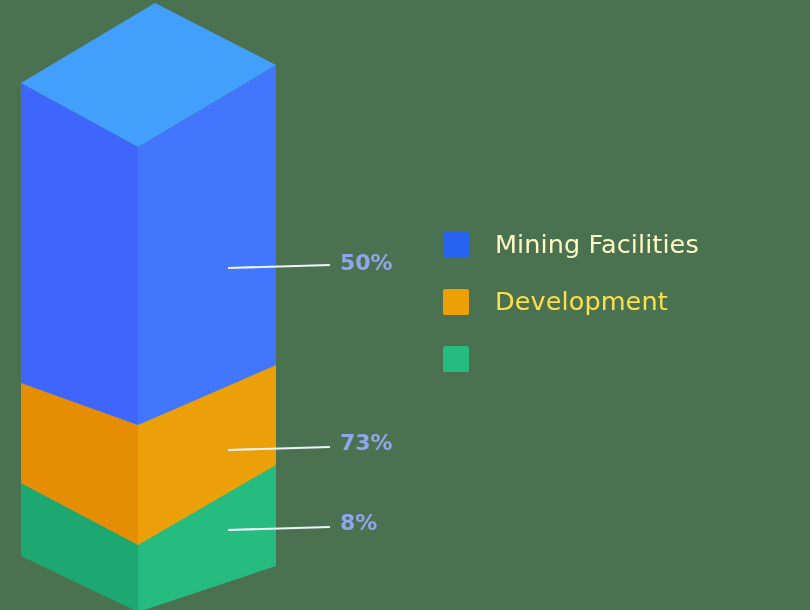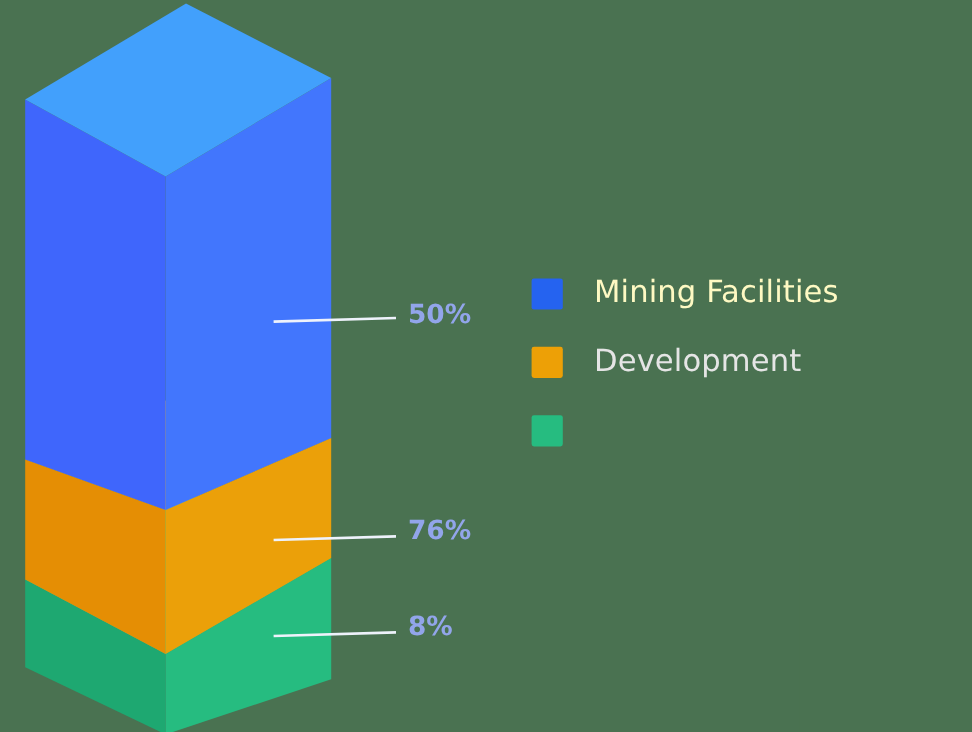--- a/index.html
+++ b/index.html
@@ -96,33 +96,33 @@
     </g>
 
     <g>
       <line x1="228" y1="268" x2="330" y2="265" stroke="#eef2fb" stroke-width="2.2"></line>
       <line x1="228" y1="450" x2="330" y2="447" stroke="#eef2fb" stroke-width="2.2"></line>
       <line x1="228" y1="530" x2="330" y2="527" stroke="#eef2fb" stroke-width="2.2"></line>
     </g>
   </svg>
 
   <div class="value-label" id="value-label-0" style="color: rgb(146, 165, 234);">50%</div>
-  <div class="value-label" id="value-label-1" style="color: rgb(146, 165, 234);">76%</div>
+  <div class="value-label" id="value-label-1" style="color: rgb(146, 165, 234);">73%</div>
   <div class="value-label" id="value-label-2" style="color: rgb(146, 165, 234);">8%</div>
 
   <div class="legend">
 
     <div class="legend-item">
       <span class="legend-swatch" style="background-color: rgb(37, 99, 240);"></span>
       <span class="legend-label" style="color: #fef9c3;">Mining Facilities</span>
     </div>
 
     <div class="legend-item">
       <span class="legend-swatch" style="background-color: rgb(237, 160, 6);"></span>
-      <span class="legend-label" style="color: #e5e5e5;">Development</span>
+      <span class="legend-label" style="color: #fde047;">Development</span>
     </div>
 
     <div class="legend-item">
       <span class="legend-swatch" style="background-color: rgb(38, 188, 128);"></span>
     </div>
 
   </div>
 
 </div>
 

